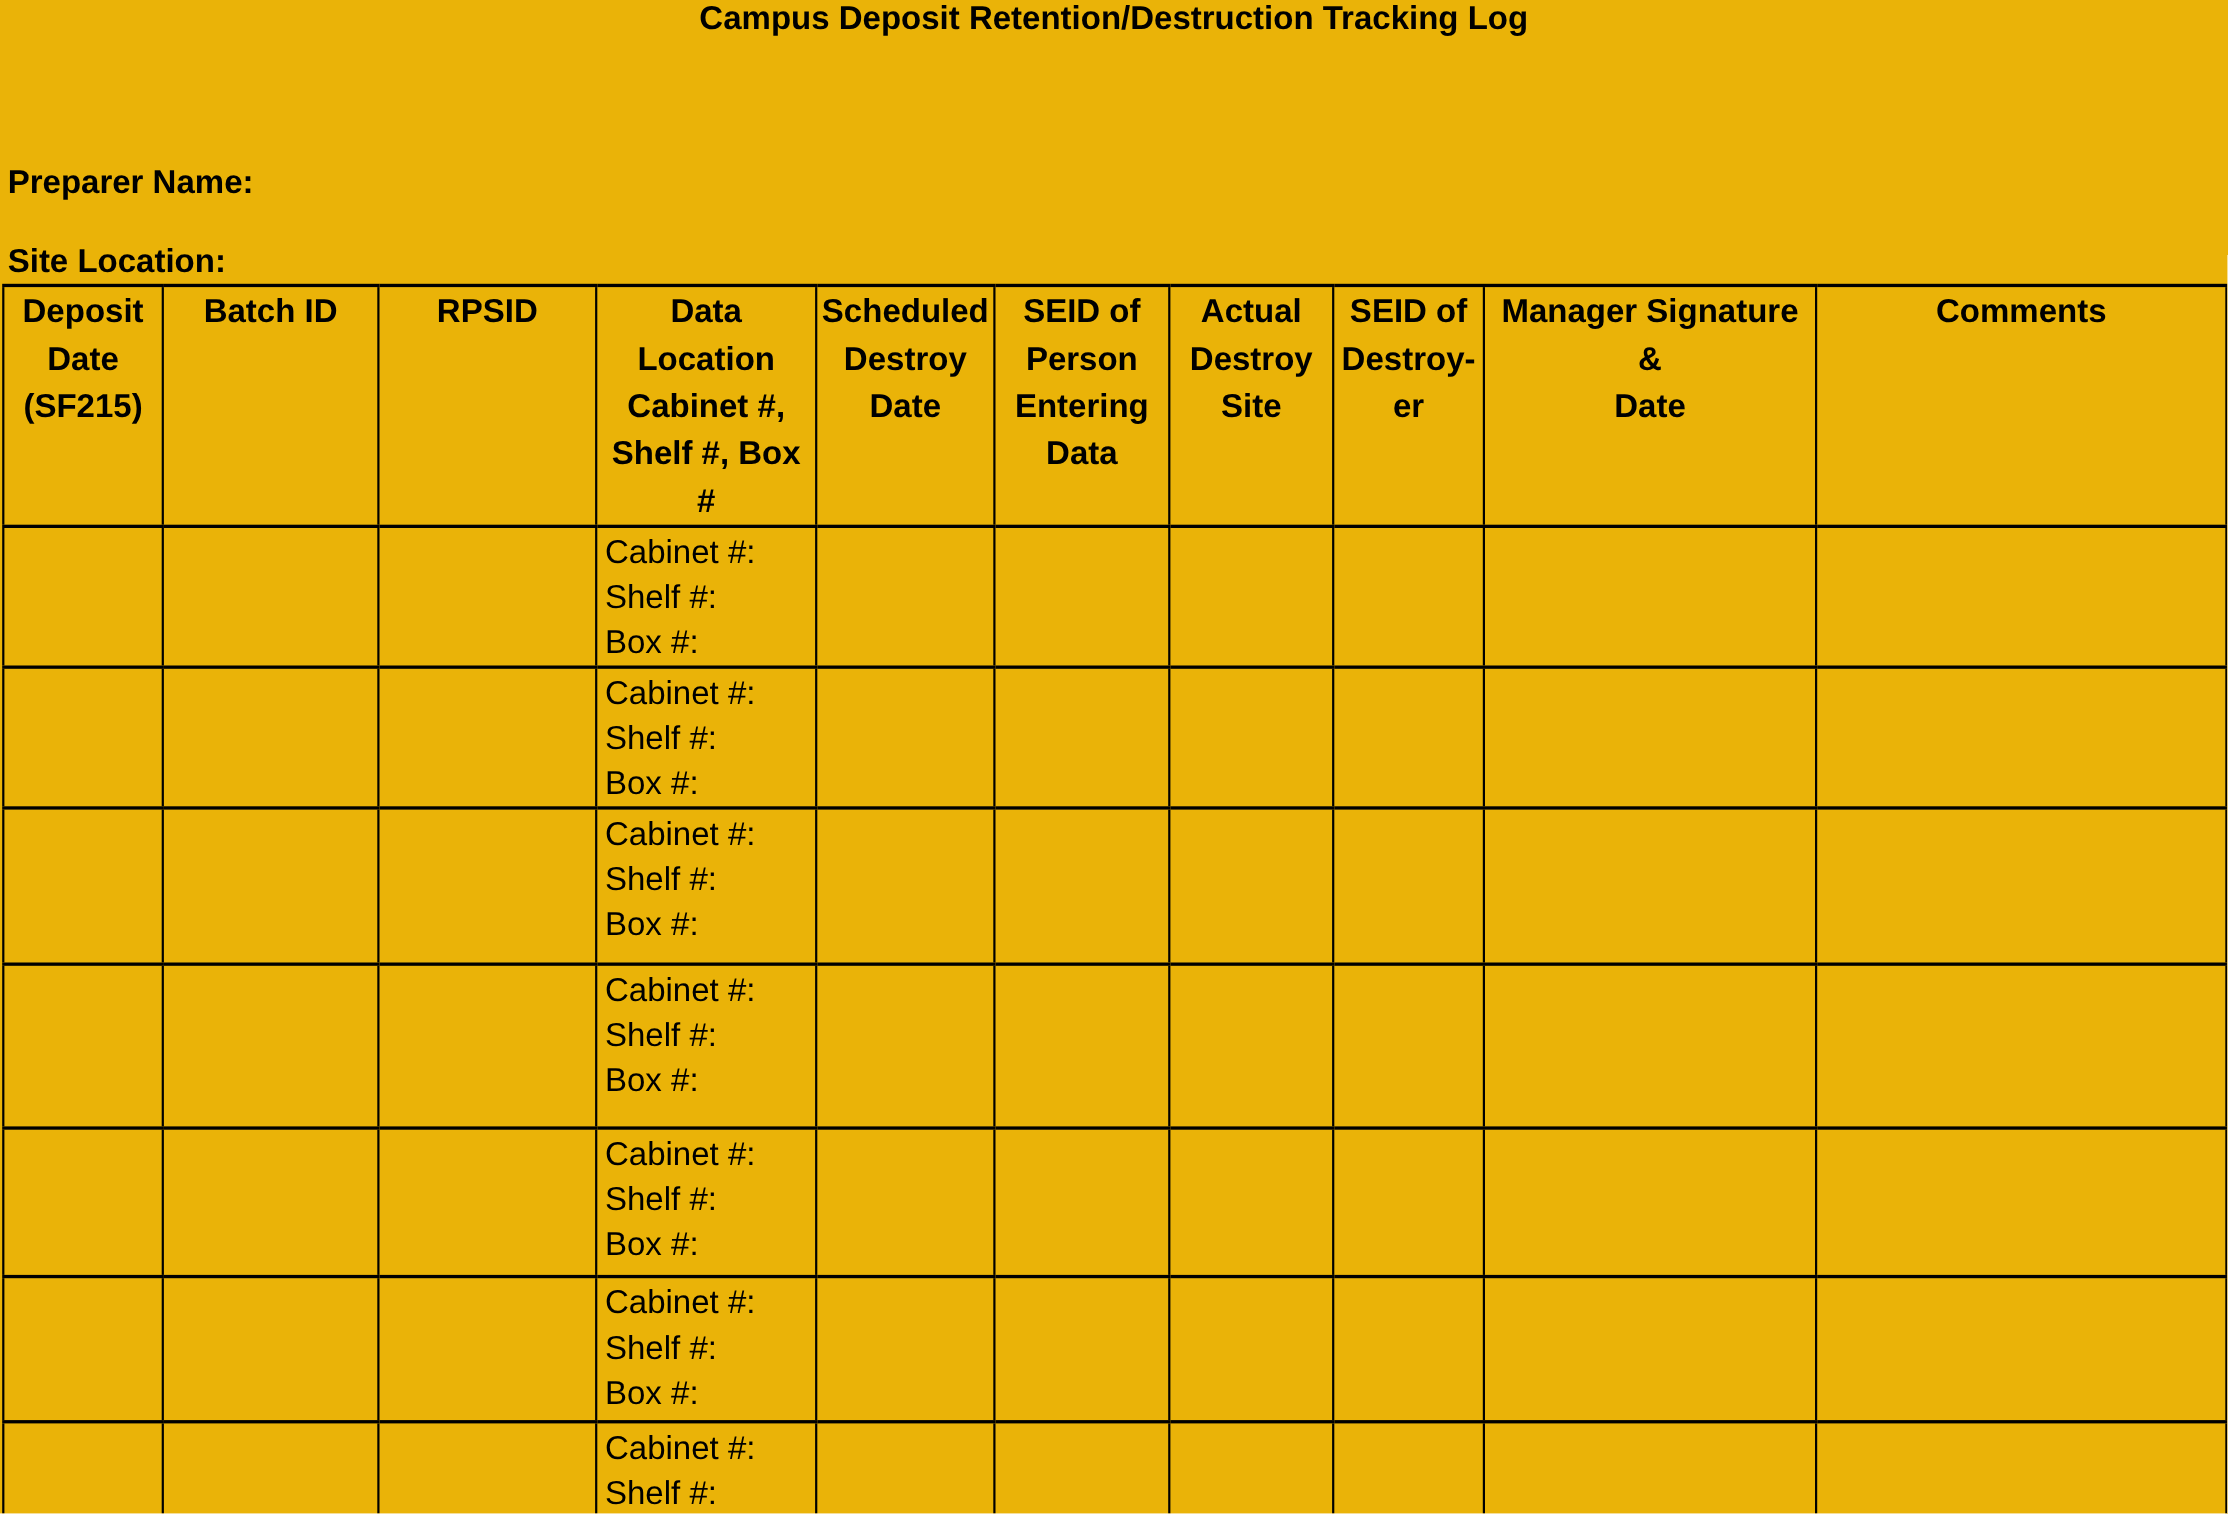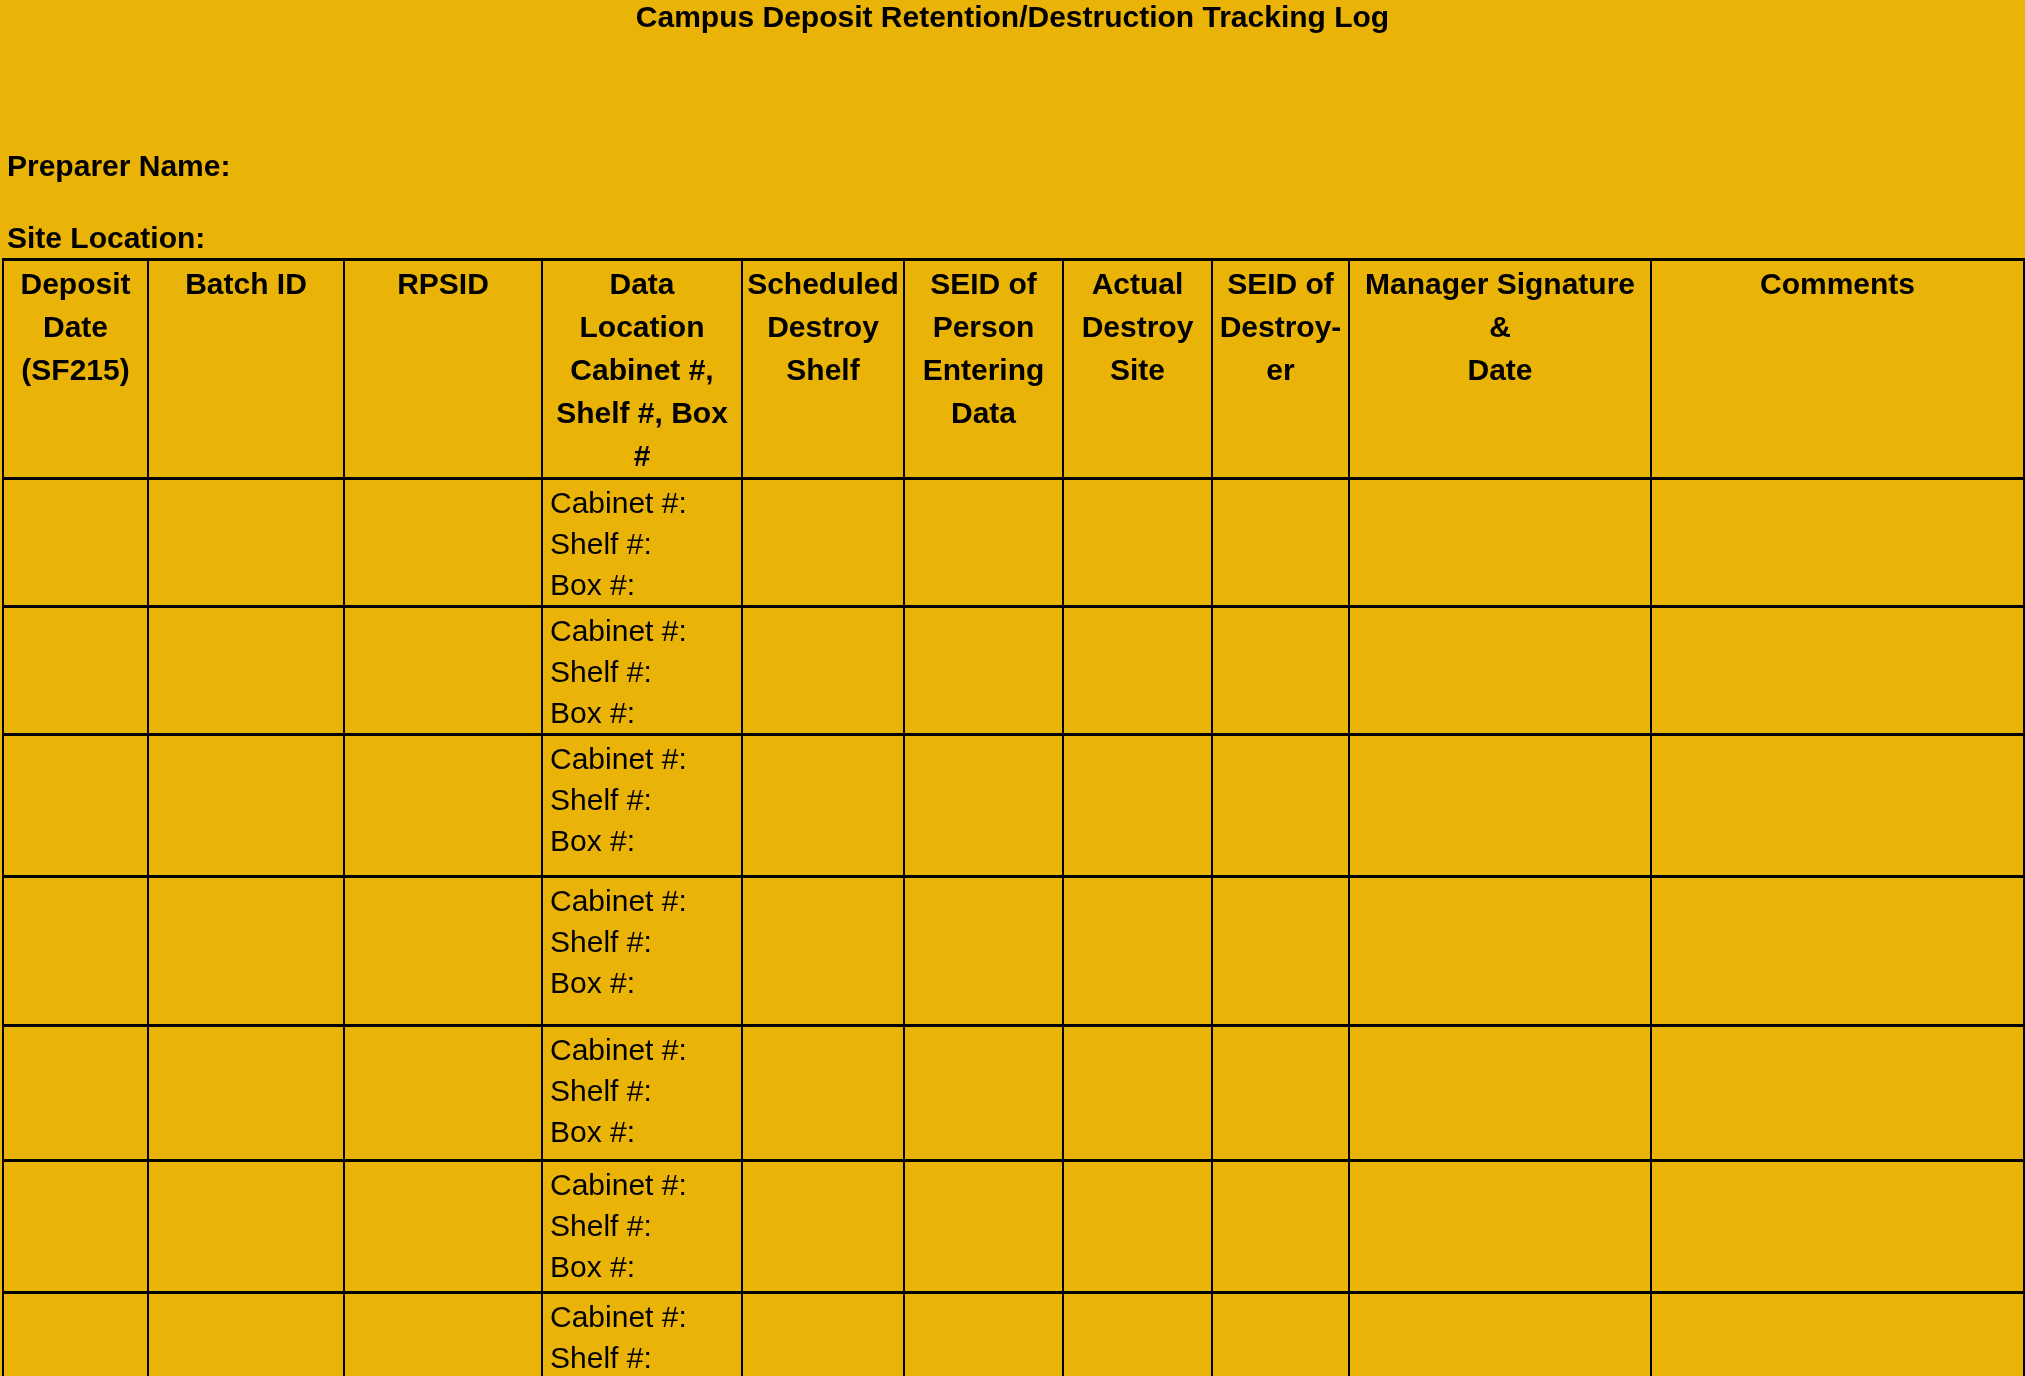--- a/index.html
+++ b/index.html
@@ -100,21 +100,21 @@
 Date
 (SF215)</th>
         <th>Batch ID</th>
         <th>RPSID</th>
         <th>Data
 Location
 Cabinet #,
 Shelf #, Box #</th>
         <th>Scheduled
 Destroy
-Shelf</th>
+Date</th>
         <th>SEID of
 Person
 Entering
 Data</th>
         <th>Actual
 Destroy
 Site</th>
         <th>SEID of
 Destroy-
 er</th>

